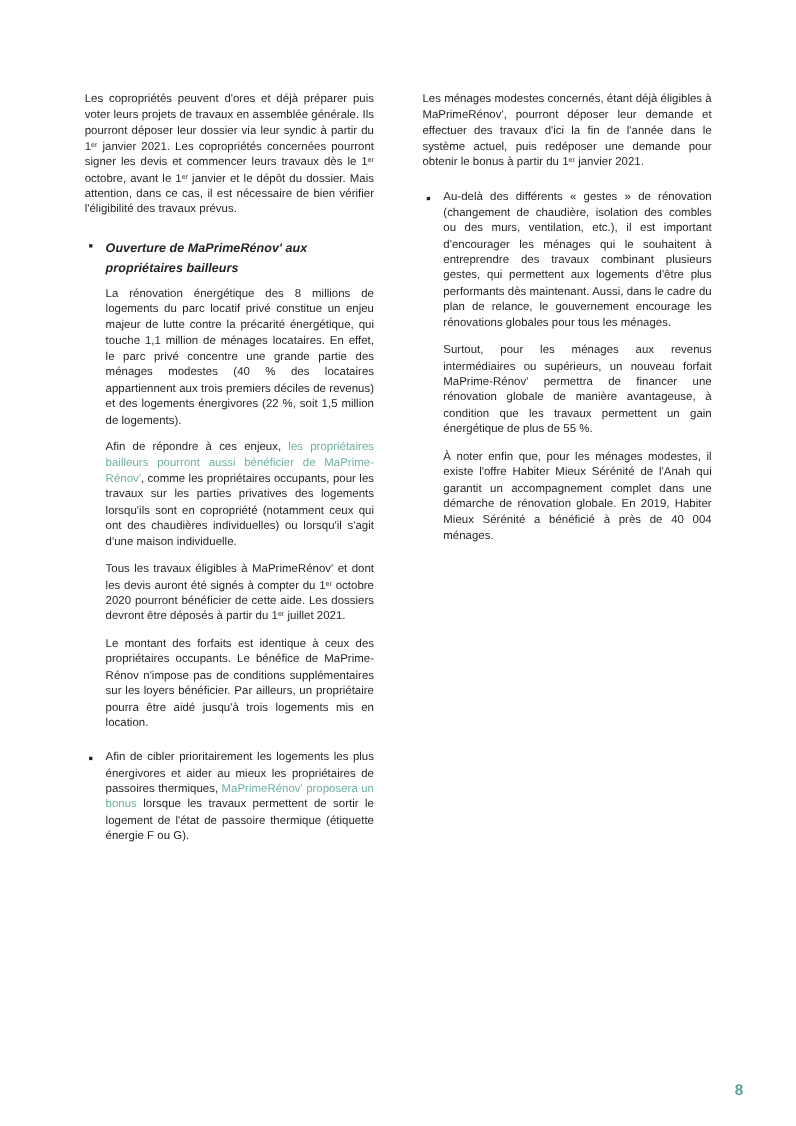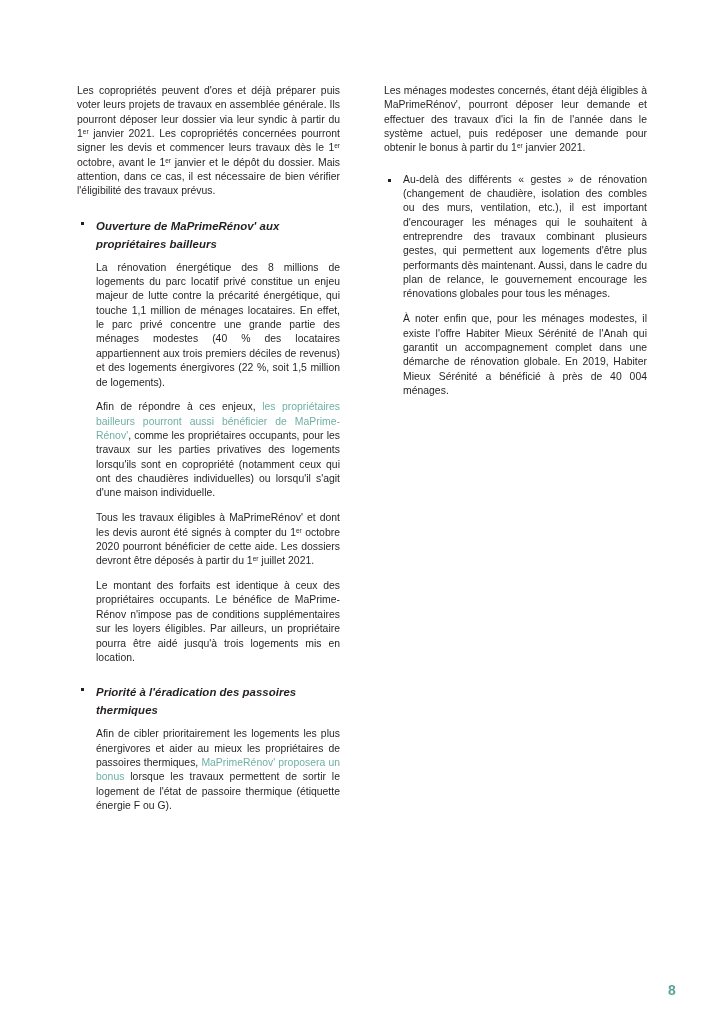--- a/index.html
+++ b/index.html
@@ -127,47 +127,47 @@
           <span class="bullet"></span>
           <span class="section-title">Ouverture de MaPrimeRénov' aux propriétaires bailleurs</span>
         </div>
         <div class="section-body">
           <p class="body-text">La rénovation énergétique des 8 millions de logements du parc locatif privé constitue un enjeu majeur de lutte contre la précarité énergétique, qui touche 1,1 million de ménages locataires. En effet, le parc privé concentre une grande partie des ménages modestes (40 % des locataires appartiennent aux trois premiers déciles de revenus) et des logements énergivores (22 %, soit 1,5 million de logements).</p>
 
           <p class="body-text"><span>Afin de répondre à ces enjeux, </span><span class="hl">les propriétaires bailleurs pourront aussi bénéficier de MaPrime-Rénov'</span><span>, comme les propriétaires occupants, pour les travaux sur les parties privatives des logements lorsqu'ils sont en copropriété (notamment ceux qui ont des chaudières individuelles) ou lorsqu'il s'agit d'une maison individuelle.</span></p>
 
           <p class="body-text">Tous les travaux éligibles à MaPrimeRénov' et dont les devis auront été signés à compter du 1<sup class="ord">er</sup> octobre 2020 pourront bénéficier de cette aide. Les dossiers devront être déposés à partir du 1<sup class="ord">er</sup> juillet 2021.</p>
 
-          <p class="body-text">Le montant des forfaits est identique à ceux des propriétaires occupants. Le bénéfice de MaPrime-Rénov n'impose pas de conditions supplémentaires sur les loyers éligibles. Par ailleurs, un propriétaire pourra être aidé jusqu'à trois logements mis en location.</p>
+          <p class="body-text">Le montant des forfaits est identique à ceux des propriétaires occupants. Le bénéfice de MaPrime-Rénov n'impose pas de conditions supplémentaires sur les loyers bénéficier. Par ailleurs, un propriétaire pourra être aidé jusqu'à trois logements mis en location.</p>
         </div>
       </div>
 
       <div class="section">
         <div class="section-head">
           <span class="bullet"></span>
-          <span class="section-title">Priorité à l'éradication des passoires thermiques</span>
         </div>
         <div class="section-body">
           <p class="body-text"><span>Afin de cibler prioritairement les logements les plus énergivores et aider au mieux les propriétaires de passoires thermiques, </span><span class="hl">MaPrimeRénov' proposera un bonus</span><span> lorsque les travaux permettent de sortir le logement de l'état de passoire thermique (étiquette énergie F ou G).</span></p>
         </div>
       </div>
 
     </div>
 
     <div class="column">
 
 
       <p class="body-text">Les ménages modestes concernés, étant déjà éligibles à MaPrimeRénov', pourront déposer leur demande et effectuer des travaux d'ici la fin de l'année dans le système actuel, puis redéposer une demande pour obtenir le bonus à partir du <span class="nb">1<sup class="ord">er</sup> janvier 2021.</span></p>
 
       <div class="section">
         <div class="section-head">
           <span class="bullet"></span>
         </div>
         <div class="section-body">
           <p class="body-text">Au-delà des différents « gestes » de rénovation (changement de chaudière, isolation des combles ou des murs, ventilation, etc.), il est important d'encourager les ménages qui le souhaitent à entreprendre des travaux combinant plusieurs gestes, qui permettent aux logements d'être plus performants dès maintenant. Aussi, dans le cadre du plan de relance, le gouvernement encourage les rénovations globales pour tous les ménages.</p>
+          <p class="body-text">Surtout, pour les ménages aux revenus intermédiaires ou supérieurs, un nouveau forfait MaPrime-Rénov' permettra de financer une rénovation globale de manière avantageuse, à condition que les travaux permettent un gain énergétique de plus de 55 %.</p>
           <p class="body-text">À noter enfin que, pour les ménages modestes, il existe l'offre Habiter Mieux Sérénité de l'Anah qui garantit un accompagnement complet dans une démarche de rénovation globale. En 2019, Habiter Mieux Sérénité a bénéficié à près de 40 004 ménages.</p>
         </div>
       </div>
 
     </div>
 
   </div>
 
   <div class="page-number">8</div>
 

